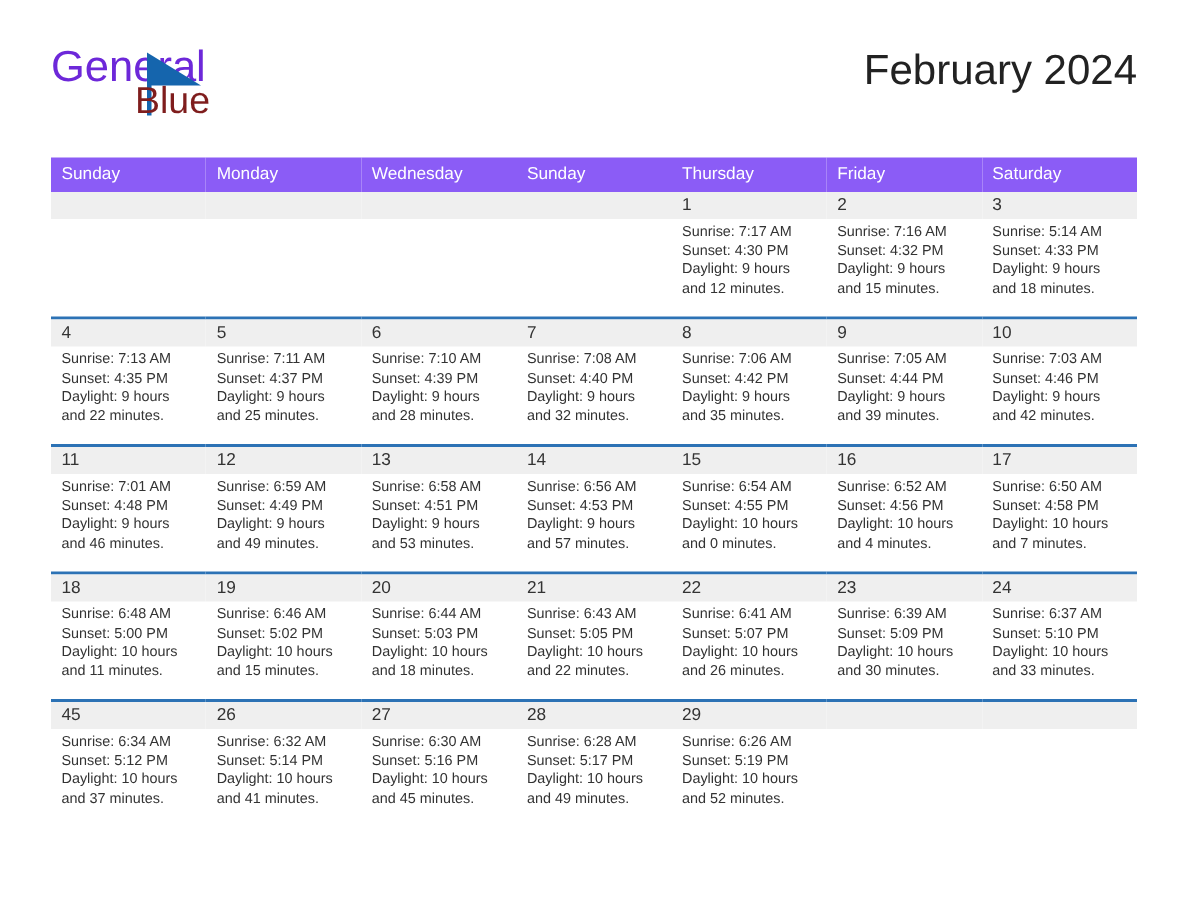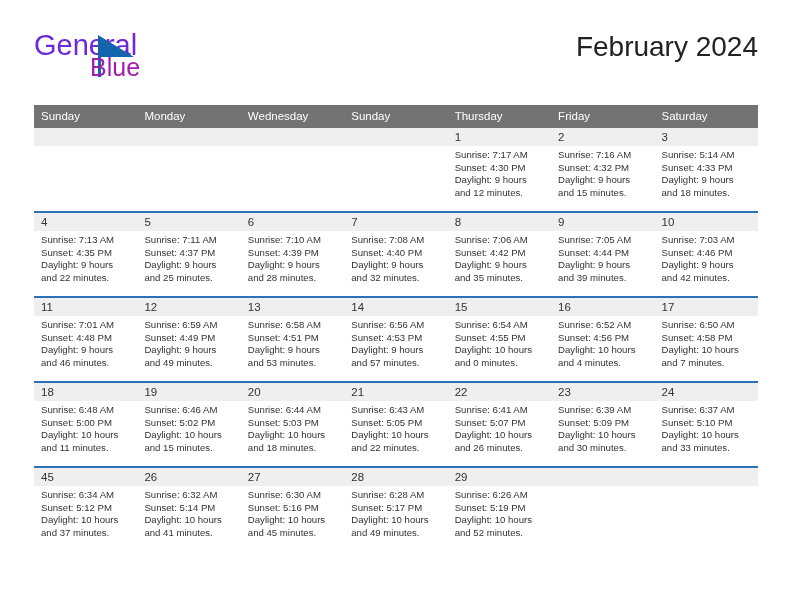--- a/index.html
+++ b/index.html
@@ -45,21 +45,21 @@
     color: #6d28d9;
     font-family: "Liberation Sans", sans-serif;
     font-weight: 400;
     line-height: 26px;
   }
   .brand-blue {
     position: absolute;
     left: 56px;
     top: 24px;
     font-size: 25px;
-    color: #a21caf;
+    color: #7f1d1d;
     font-family: "Liberation Sans", sans-serif;
     font-weight: 400;
     line-height: 26px;
   }
   .brand-mark {
     position: absolute;
     left: 64px;
     top: 5px;
     width: 42px;
     height: 44px;
@@ -108,21 +108,21 @@
   
   .calendar {
     position: absolute;
     left: 34px;
     top: 105px;
     width: 724px;
     border-collapse: collapse;
     table-layout: fixed;
   }
   .calendar th {
-    background: #737373;
+    background: #8b5cf6;
     color: #ffffff;
     font-size: 11.5px;
     font-weight: 400;
     text-align: left;
     padding: 5px 0 5px 7px;
     height: 10px;
     line-height: 13px;
     border: none;
   }
   .calendar td {

